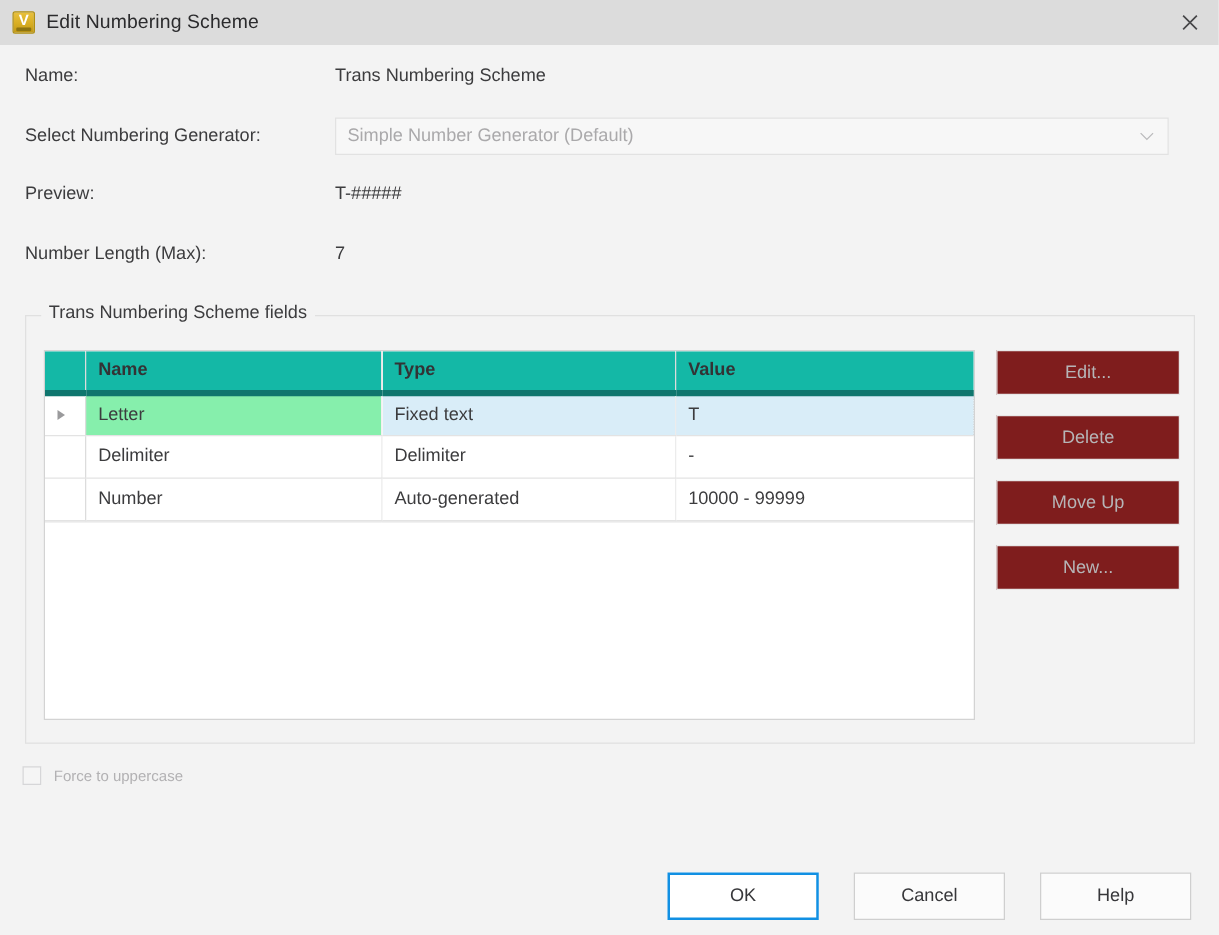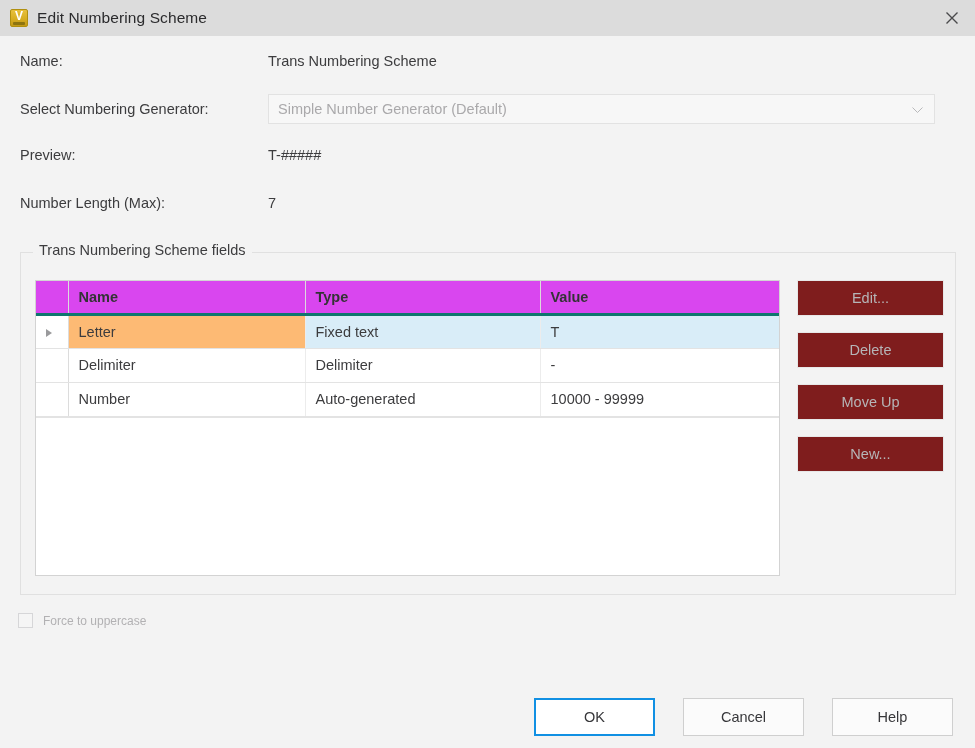--- a/index.html
+++ b/index.html
@@ -163,22 +163,22 @@
   table.grid th, table.grid td {
     height: 34px;
     padding: 0 0 0 10px;
     text-align: left;
     font-weight: normal;
     box-sizing: border-box;
     overflow: hidden;
     white-space: nowrap;
   }
   table.grid thead th {
-    background: #d946ef;
-    border-bottom: 3px solid #0f766e;
+    background: #14b8a6;
+    border-bottom: 5px solid #0f766e;
     border-right: 1px solid #dcdcdc;
     font-weight: bold;
     color: #333335;
     font-size: 14.5px;
     height: 33px;
   }
   table.grid thead th.gutter-h {
     border-right: 1px solid #dcdcdc;
     padding: 0;
   }
@@ -199,21 +199,21 @@
     width: 0; height: 0;
     border-left: 6px solid #9a9a9c;
     border-top: 4.5px solid transparent;
     border-bottom: 4.5px solid transparent;
   }
   tr.selected td.cell-type,
   tr.selected td.cell-value {
     background: #d9edf8;
   }
   tr.selected td.cell-name {
-    background: #fdba74;
+    background: #86efac;
   }
   tr.selected td {
     border-top: 1px dotted #7d7d7f;
     border-bottom: 1px dotted #7d7d7f;
   }
   tr.selected td.cell-name { border-left: 1px dotted #7d7d7f; }
   tr.selected td.cell-value { border-right: 1px dotted #7d7d7f !important; }
   tr.filler td {
     border-bottom: none;
     border-right: none;

